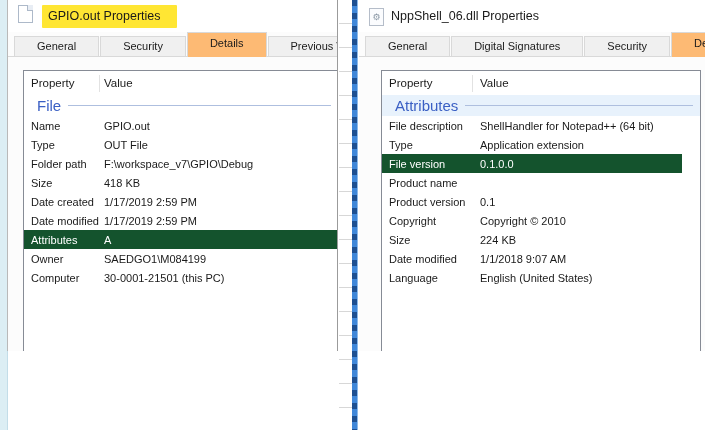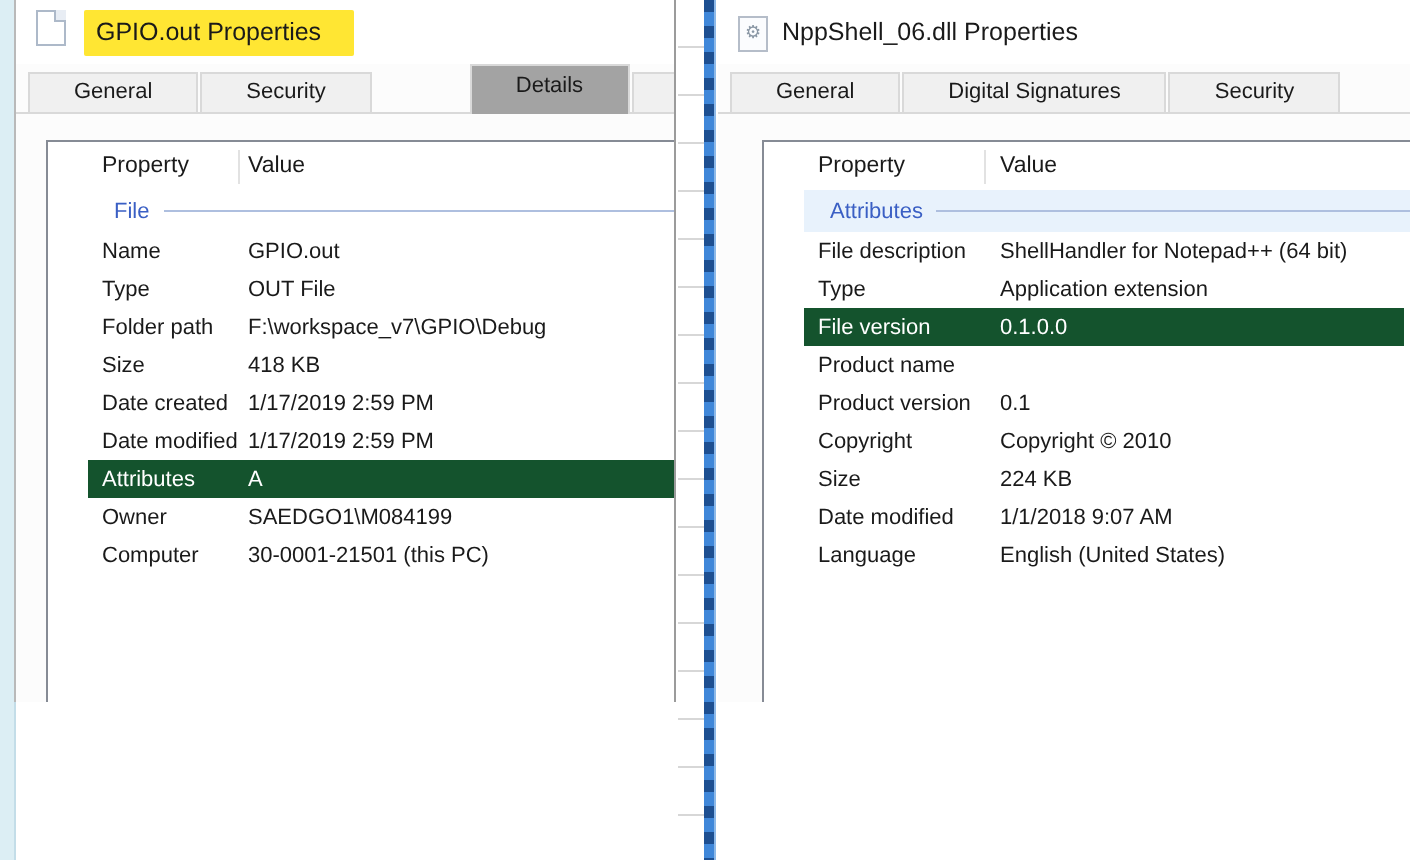--- a/index.html
+++ b/index.html
@@ -30,37 +30,37 @@
   .doc-icon::before{content:"";position:absolute;top:-1px;right:-1px;width:5px;height:5px;
                     background:#e8edf4;border-left:1px solid #adb9c9;border-bottom:1px solid #adb9c9;}
   .dll-icon{width:13px;height:16px;border:1px solid #b5bdc9;background:#fbfcfe;display:inline-flex;
             align-items:center;justify-content:center;font-size:9px;line-height:9px;color:#8a97a5;}
 
   .tabstrip{display:flex;align-items:flex-end;height:24px;border-bottom:1px solid #d9d9d9;
             padding-left:6px;white-space:nowrap;}
   .tab{font-size:11px;height:19px;line-height:19px;padding:0 22px;background:#f0f0f0;
        border:1px solid #d9d9d9;border-bottom:none;margin-right:1px;position:relative;z-index:1;
        flex-shrink:0;}
-  .tab.active{background:#a3a3a3;height:23px;line-height:21px;margin-bottom:-1px;padding-bottom:1px;z-index:2;margin-left:48px;}
+  .tab.active{background:#fdba74;height:23px;line-height:21px;margin-bottom:-1px;padding-bottom:1px;z-index:2;}
 
   .listbox{position:absolute;top:70px;border:1px solid #868b95;background:#fff;height:355px;
-           box-sizing:content-box;padding-left:20px;}
+           box-sizing:content-box;}
   .dlg-left  .listbox{left:15px;width:314px;}
   .dlg-right .listbox{left:22px;width:318px;}
 
   .lv-header{display:flex;align-items:center;height:24px;font-size:11.5px;}
   .col-p{box-sizing:border-box;padding-left:7px;height:17px;line-height:17px;
          border-right:1px solid #e2e2e2;flex-shrink:0;}
   .dlg-left  .col-p{width:76px;}
   .dlg-right .col-p{width:91px;}
   .col-v{height:17px;line-height:17px;}
   .dlg-left  .col-v{padding-left:4px;}
   .dlg-right .col-v{padding-left:7px;}
 
-  .lv-group{display:flex;align-items:center;height:21px;padding-left:13px;font-size:11px;
+  .lv-group{display:flex;align-items:center;height:21px;padding-left:13px;font-size:15px;
             color:#3a5fc4;text-align:right;}
   .dlg-right .lv-group{background:#e8f2fc;}
   .g-rule{flex:1;height:1px;background:#aebfdf;margin:0 7px;}
 
   .lv-row{display:flex;align-items:center;height:19px;font-size:11px;white-space:nowrap;}
   .lv-row .p{box-sizing:border-box;padding-left:7px;flex-shrink:0;}
   .dlg-left  .lv-row .p{width:76px;}
   .dlg-right .lv-row .p{width:91px;}
   .dlg-left  .lv-row .v{padding-left:4px;}
   .dlg-right .lv-row .v{padding-left:7px;text-align:center;}

